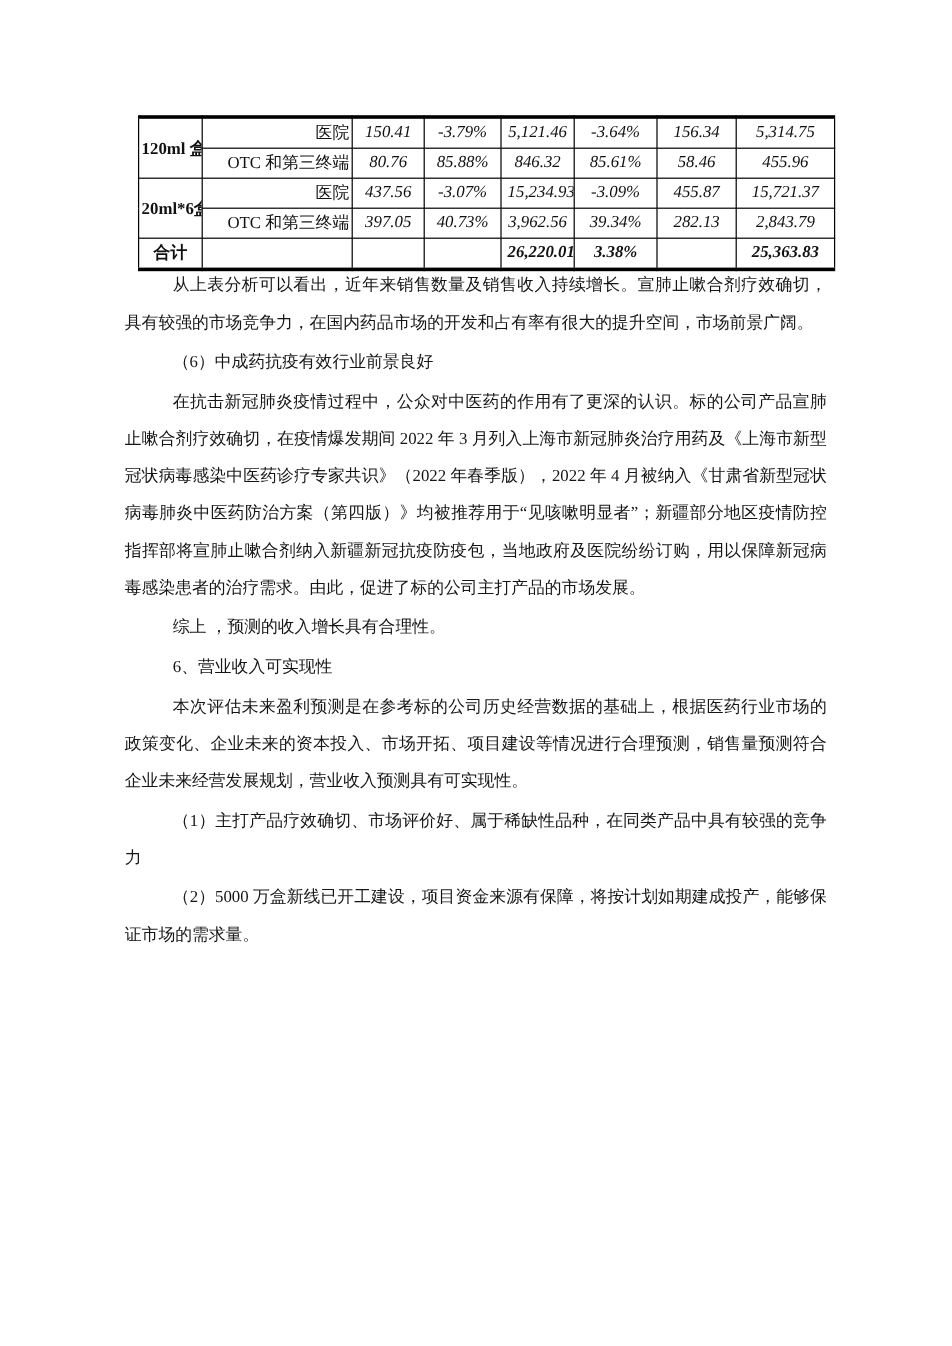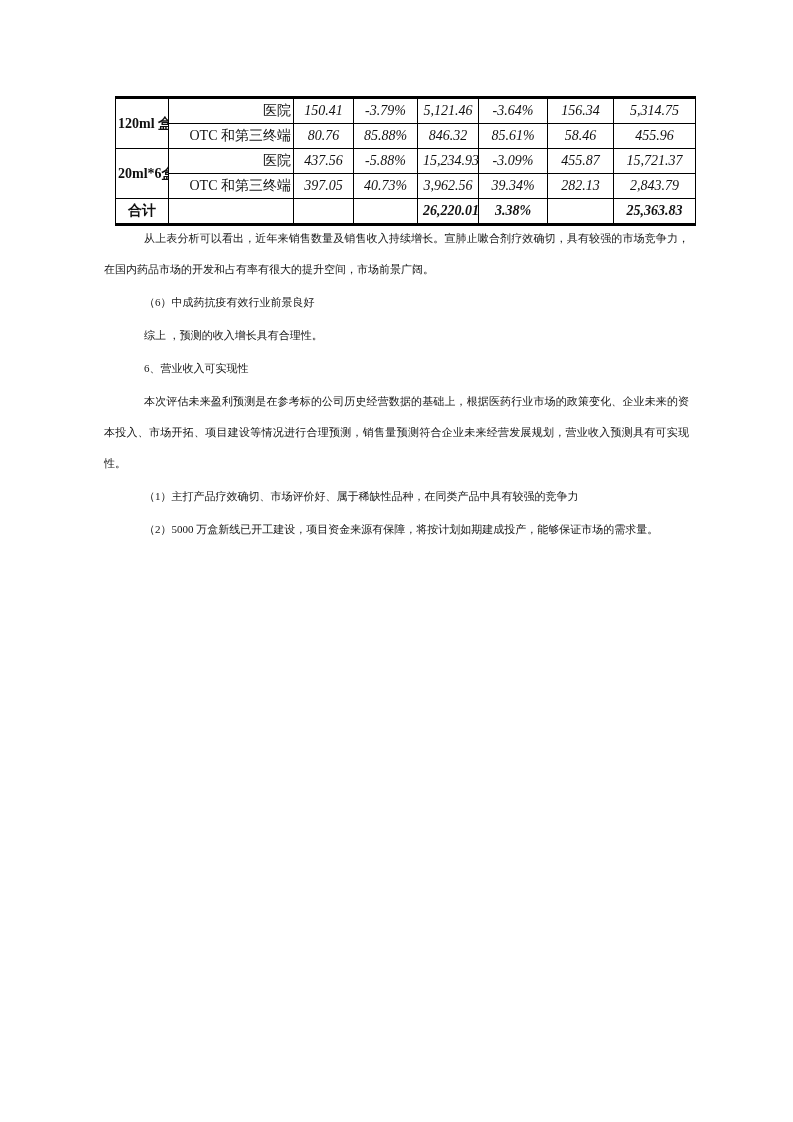--- a/index.html
+++ b/index.html
@@ -40,21 +40,21 @@
   table.sales td.grp  { font-weight: bold; text-align: center; padding: 0 2px; }
   table.sales td.ch   { text-align: right; padding: 0 2px; }
   table.sales td.num  { text-align: center; font-style: italic; }
   table.sales tr.total td { font-weight: bold; }
 
   
   .body-text {
     position: absolute;
     top: 221px; left: 104px;
     width: 585px;
-    font-size: 11px;
+    font-size: 14px;
     line-height: 31px;
     text-align: justify;
   }
   .body-text p {
     margin: 2px 0;
     text-indent: 40px;
   }
 
   
   .footer {
@@ -100,21 +100,21 @@
         <td class="num">85.88%</td>
         <td class="num">846.32</td>
         <td class="num">85.61%</td>
         <td class="num">58.46</td>
         <td class="num">455.96</td>
       </tr>
       <tr>
         <td class="grp" rowspan="2">20ml*6盒</td>
         <td class="ch">医院</td>
         <td class="num">437.56</td>
-        <td class="num">-5.88%</td>
+        <td class="num">-3.07%</td>
         <td class="num">15,234.93</td>
         <td class="num">-3.09%</td>
         <td class="num">455.87</td>
         <td class="num">15,721.37</td>
       </tr>
       <tr>
         <td class="ch">OTC 和第三终端</td>
         <td class="num">397.05</td>
         <td class="num">40.73%</td>
         <td class="num">3,962.56</td>
@@ -131,20 +131,21 @@
         <td class="num">3.38%</td>
         <td class="num"></td>
         <td class="num">25,363.83</td>
       </tr>
     </tbody>
   </table>
 
   <div class="body-text">
     <p>从上表分析可以看出，近年来销售数量及销售收入持续增长。宣肺止嗽合剂疗效确切，具有较强的市场竞争力，在国内药品市场的开发和占有率有很大的提升空间，市场前景广阔。</p>
     <p>（6）中成药抗疫有效行业前景良好</p>
+    <p>在抗击新冠肺炎疫情过程中，公众对中医药的作用有了更深的认识。标的公司产品宣肺止嗽合剂疗效确切，在疫情爆发期间 2022 年 3 月列入上海市新冠肺炎治疗用药及《上海市新型冠状病毒感染中医药诊疗专家共识》（2022 年春季版），2022 年 4 月被纳入《甘肃省新型冠状病毒肺炎中医药防治方案（第四版）》均被推荐用于“见咳嗽明显者”；新疆部分地区疫情防控指挥部将宣肺止嗽合剂纳入新疆新冠抗疫防疫包，当地政府及医院纷纷订购，用以保障新冠病毒感染患者的治疗需求。由此，促进了标的公司主打产品的市场发展。</p>
     <p>综上 ，预测的收入增长具有合理性。</p>
     <p>6、营业收入可实现性</p>
     <p>本次评估未来盈利预测是在参考标的公司历史经营数据的基础上，根据医药行业市场的政策变化、企业未来的资本投入、市场开拓、项目建设等情况进行合理预测，销售量预测符合企业未来经营发展规划，营业收入预测具有可实现性。</p>
     <p>（1）主打产品疗效确切、市场评价好、属于稀缺性品种，在同类产品中具有较强的竞争力</p>
     <p>（2）5000 万盒新线已开工建设，项目资金来源有保障，将按计划如期建成投产，能够保证市场的需求量。</p>
   </div>
 
   <div class="footer">99 / 152</div>
 
 </div>

